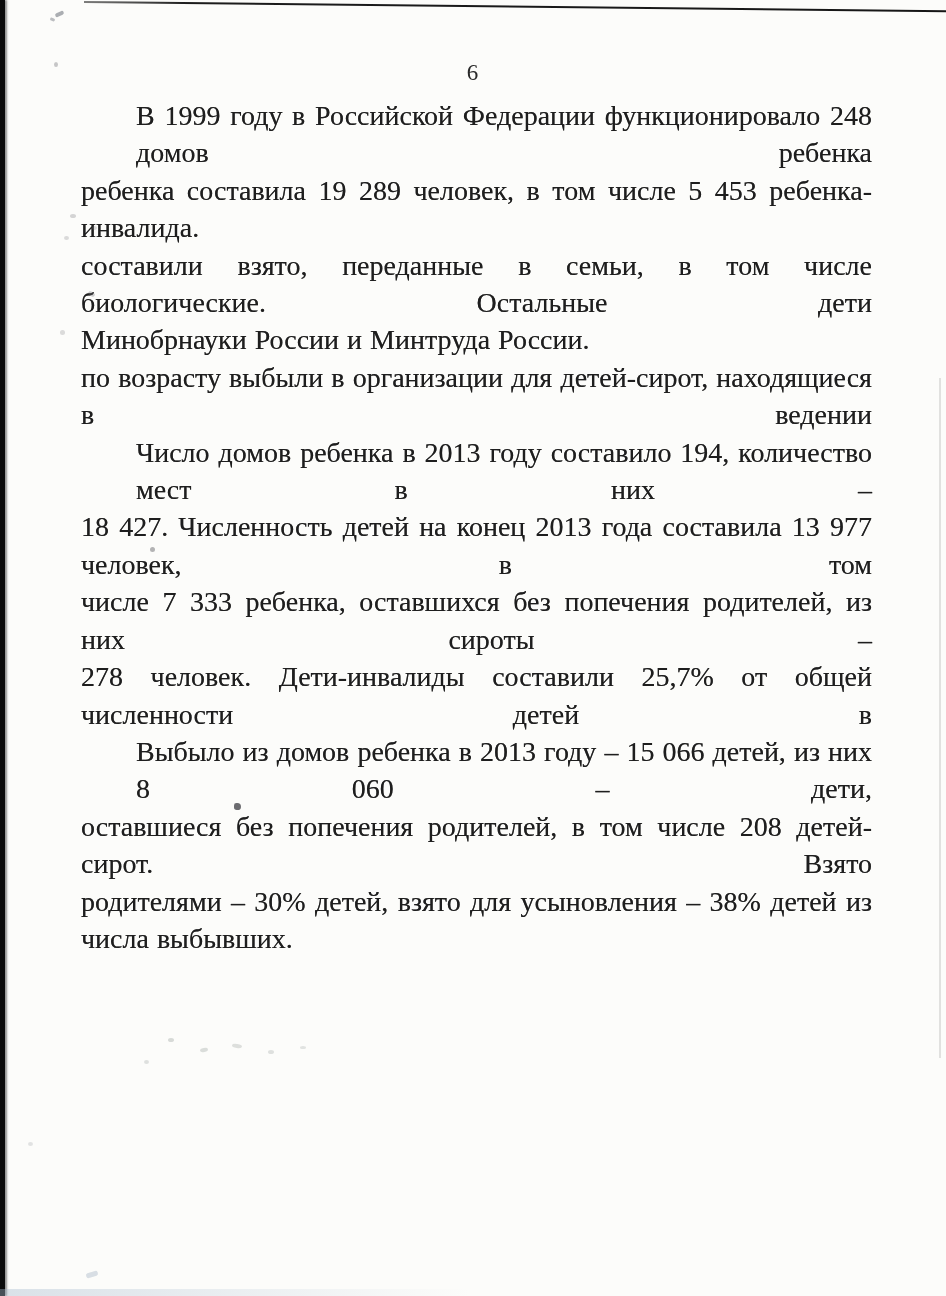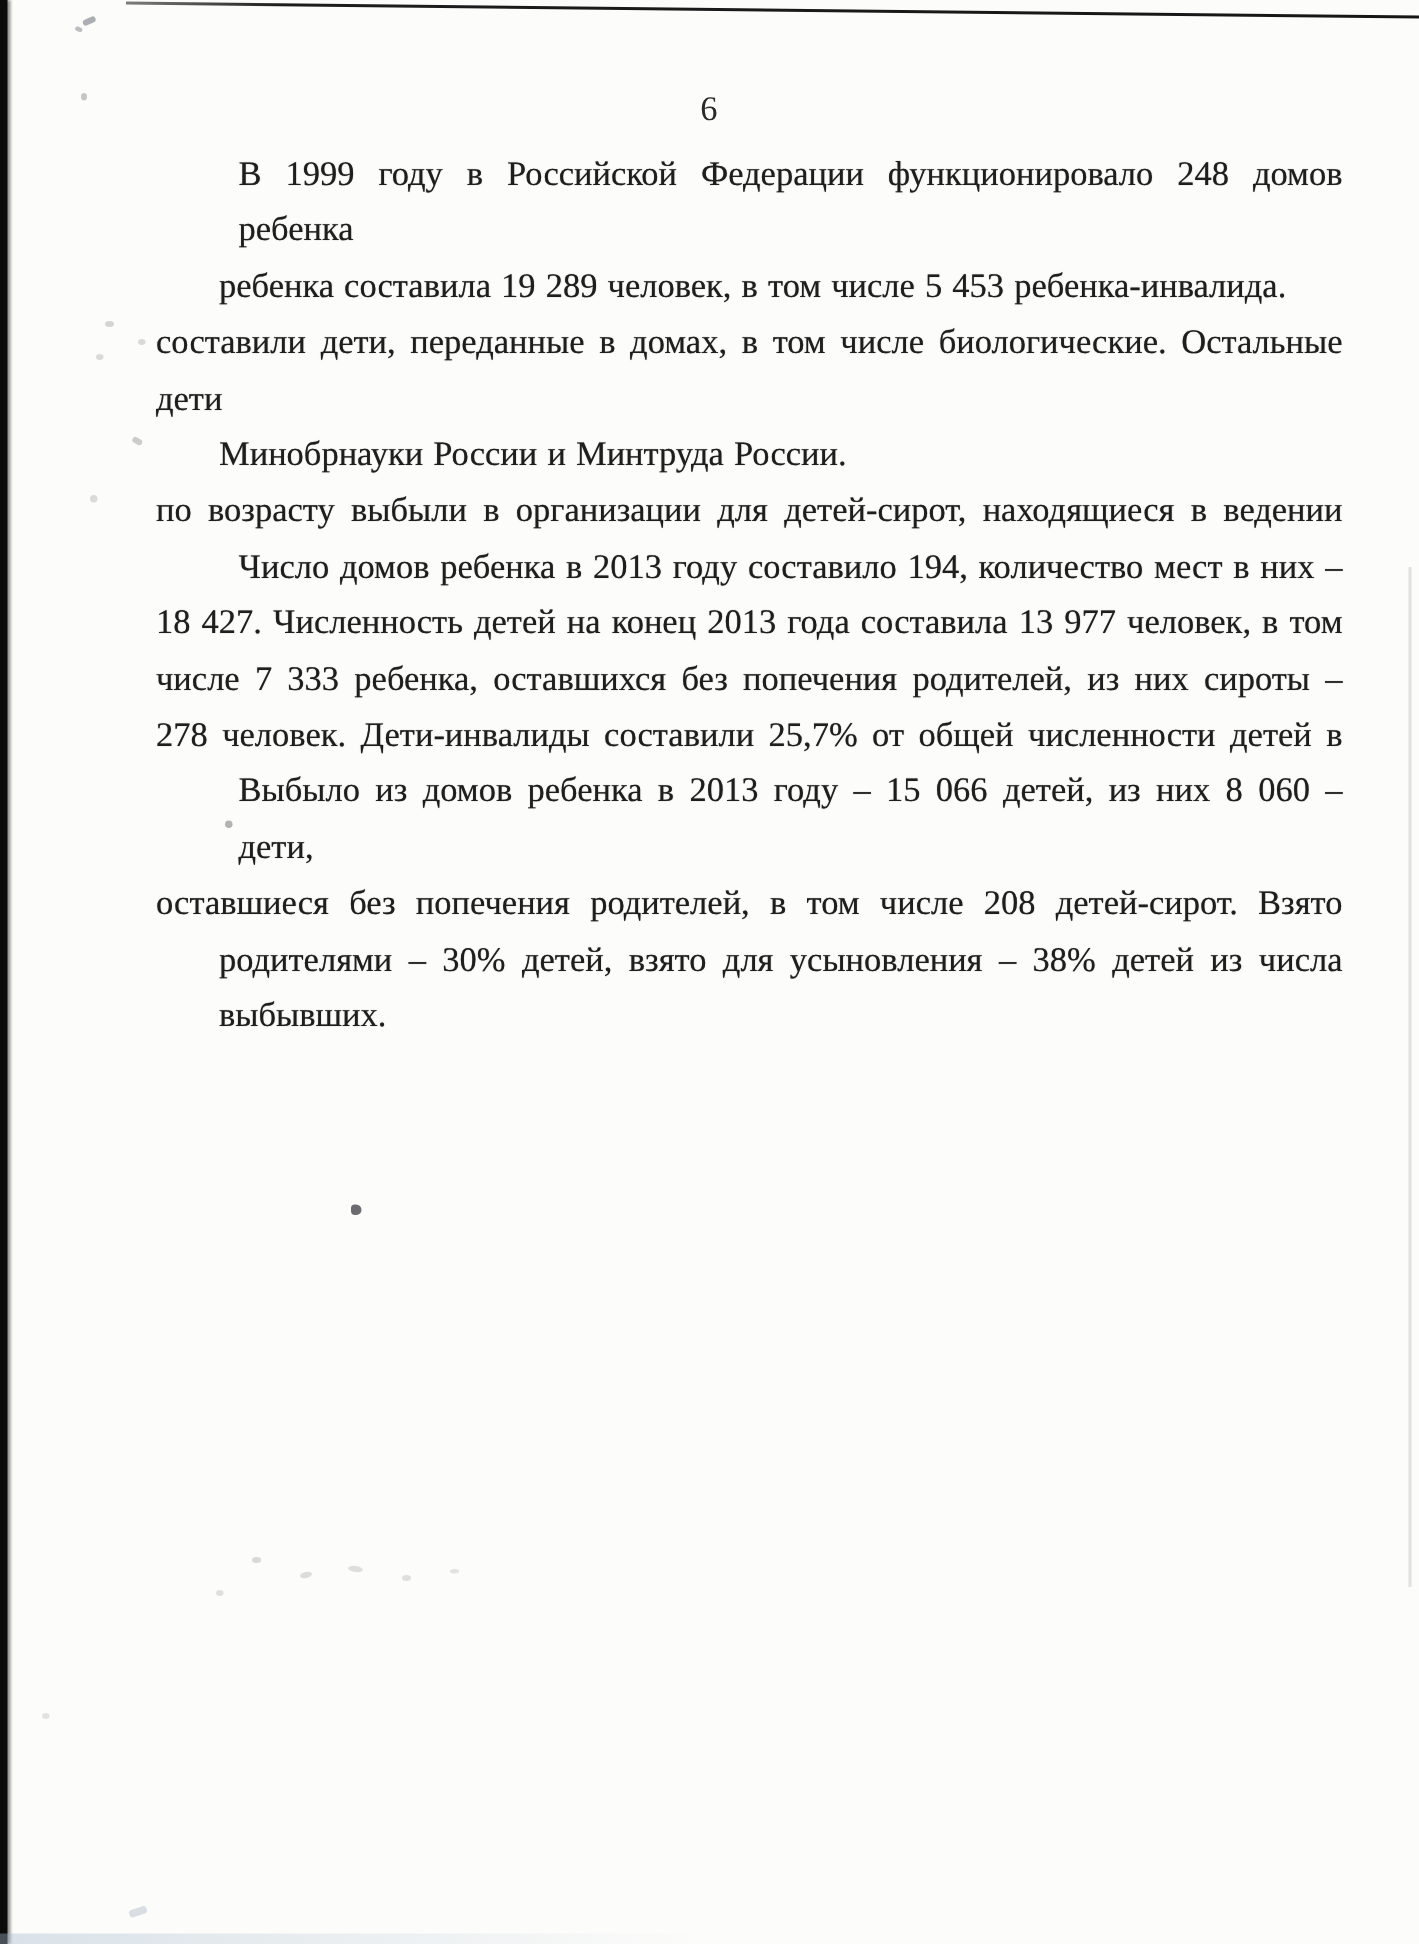--- a/index.html
+++ b/index.html
@@ -37,36 +37,36 @@
     position:absolute;left:939px;top:378px;width:1.6px;height:680px;
     background:rgba(90,90,90,.16);
   }
   .page-number{
     position:absolute;left:0;top:60px;width:100%;
     text-align:center;
     font-size:23px;color:#2a2a2a;
     letter-spacing:1px;
   }
   .text-block{
-    position:absolute;left:104px;top:97px;width:791px;
-    font-size:23px;
+    position:absolute;left:81px;top:97px;width:791px;
+    font-size:28px;
     line-height:37.4px;
     color:var(--ink);
     text-shadow:0 0 .6px rgba(25,25,25,.65);
   }
   .para{margin:0;padding:0;}
   .line{
     display:block;
     text-align:justify;
     text-align-last:justify;
     word-spacing:1px;
     white-space:normal;
   }
   .line.indent{padding-left:55px;}
-  .line.last{text-align-last:left;margin-left:42px;}
+  .line.last{text-align-last:left;}
   
   .speck{position:absolute;border-radius:50%;}
   .sp-a{left:55px;top:12px;width:9px;height:4px;background:rgba(90,95,105,.5);transform:rotate(-25deg);border-radius:2px;}
   .sp-a2{left:50px;top:18px;width:5px;height:3px;background:rgba(90,95,105,.4);transform:rotate(20deg);border-radius:2px;}
   .sp-b{left:54px;top:62px;width:4px;height:5px;background:rgba(110,110,115,.38);}
   .sp-c{left:70px;top:214px;width:6px;height:4px;background:rgba(120,120,125,.30);}
   .sp-d{left:92px;top:226px;width:5px;height:4px;background:rgba(120,120,125,.26);}
   .sp-e{left:64px;top:236px;width:5px;height:4px;background:rgba(120,120,125,.26);}
   .sp-f{left:88px;top:292px;width:7px;height:4px;background:rgba(110,110,115,.34);transform:rotate(30deg);border-radius:2px;}
   .sp-g{left:60px;top:330px;width:5px;height:5px;background:rgba(120,120,125,.25);}
@@ -97,21 +97,21 @@
   <div class="band-bottom"></div>
 
   <div class="page-number">6</div>
 
   <div class="text-block">
     <p class="para">
       <span class="line indent">В 1999 году в Российской Федерации функционировало 248 домов ребенка</span>
       <span class="line last">ребенка составила 19 289 человек, в том числе 5 453 ребенка-инвалида.</span>
     </p>
     <p class="para">
-      <span class="line">составили дети, переданные в домах, в том числе биологические. Остальные дети</span>
+      <span class="line">составили взято, переданные в семьи, в том числе биологические. Остальные дети</span>
       <span class="line last">Минобрнауки России и Минтруда России.</span>
       <span class="line">по возрасту выбыли в организации для детей-сирот, находящиеся в ведении</span>
     </p>
     <p class="para">
       <span class="line indent">Число домов ребенка в 2013 году составило 194, количество мест в них –</span>
       <span class="line">18 427. Численность детей на конец 2013 года составила 13 977 человек, в том</span>
       <span class="line">числе 7 333 ребенка, оставшихся без попечения родителей, из них сироты –</span>
       <span class="line">278 человек. Дети-инвалиды составили 25,7% от общей численности детей в</span>
     </p>
     <p class="para">

